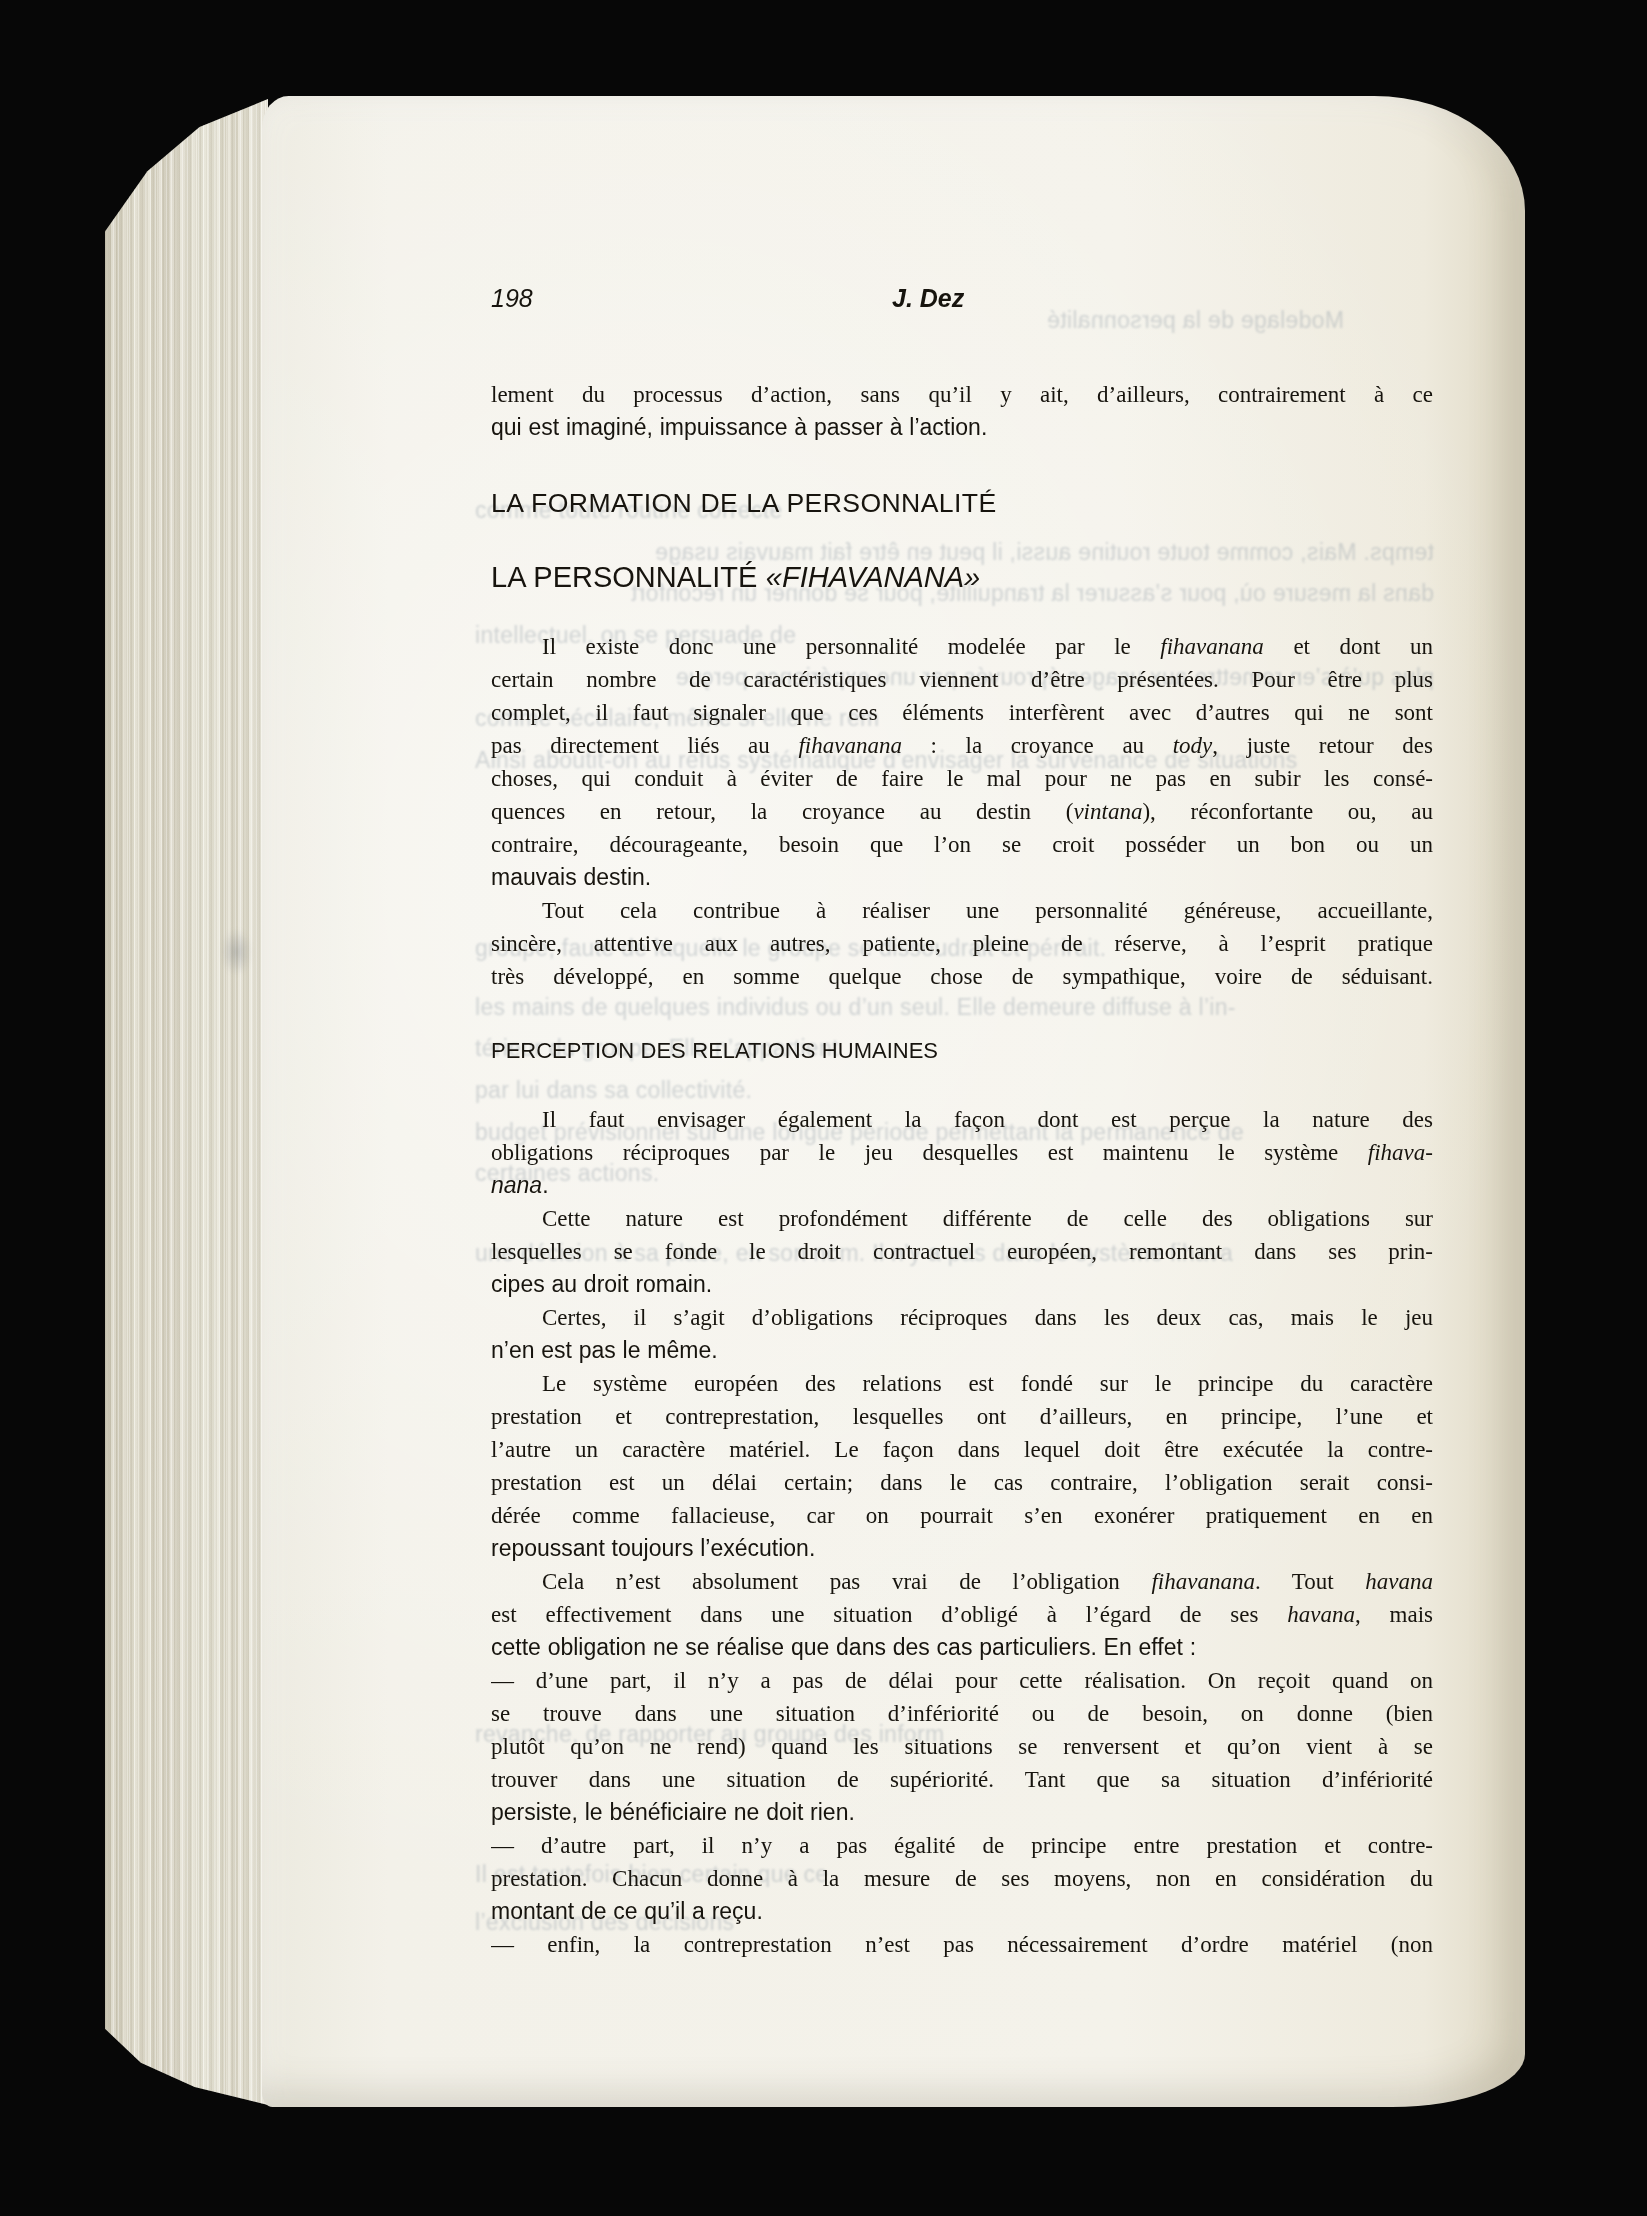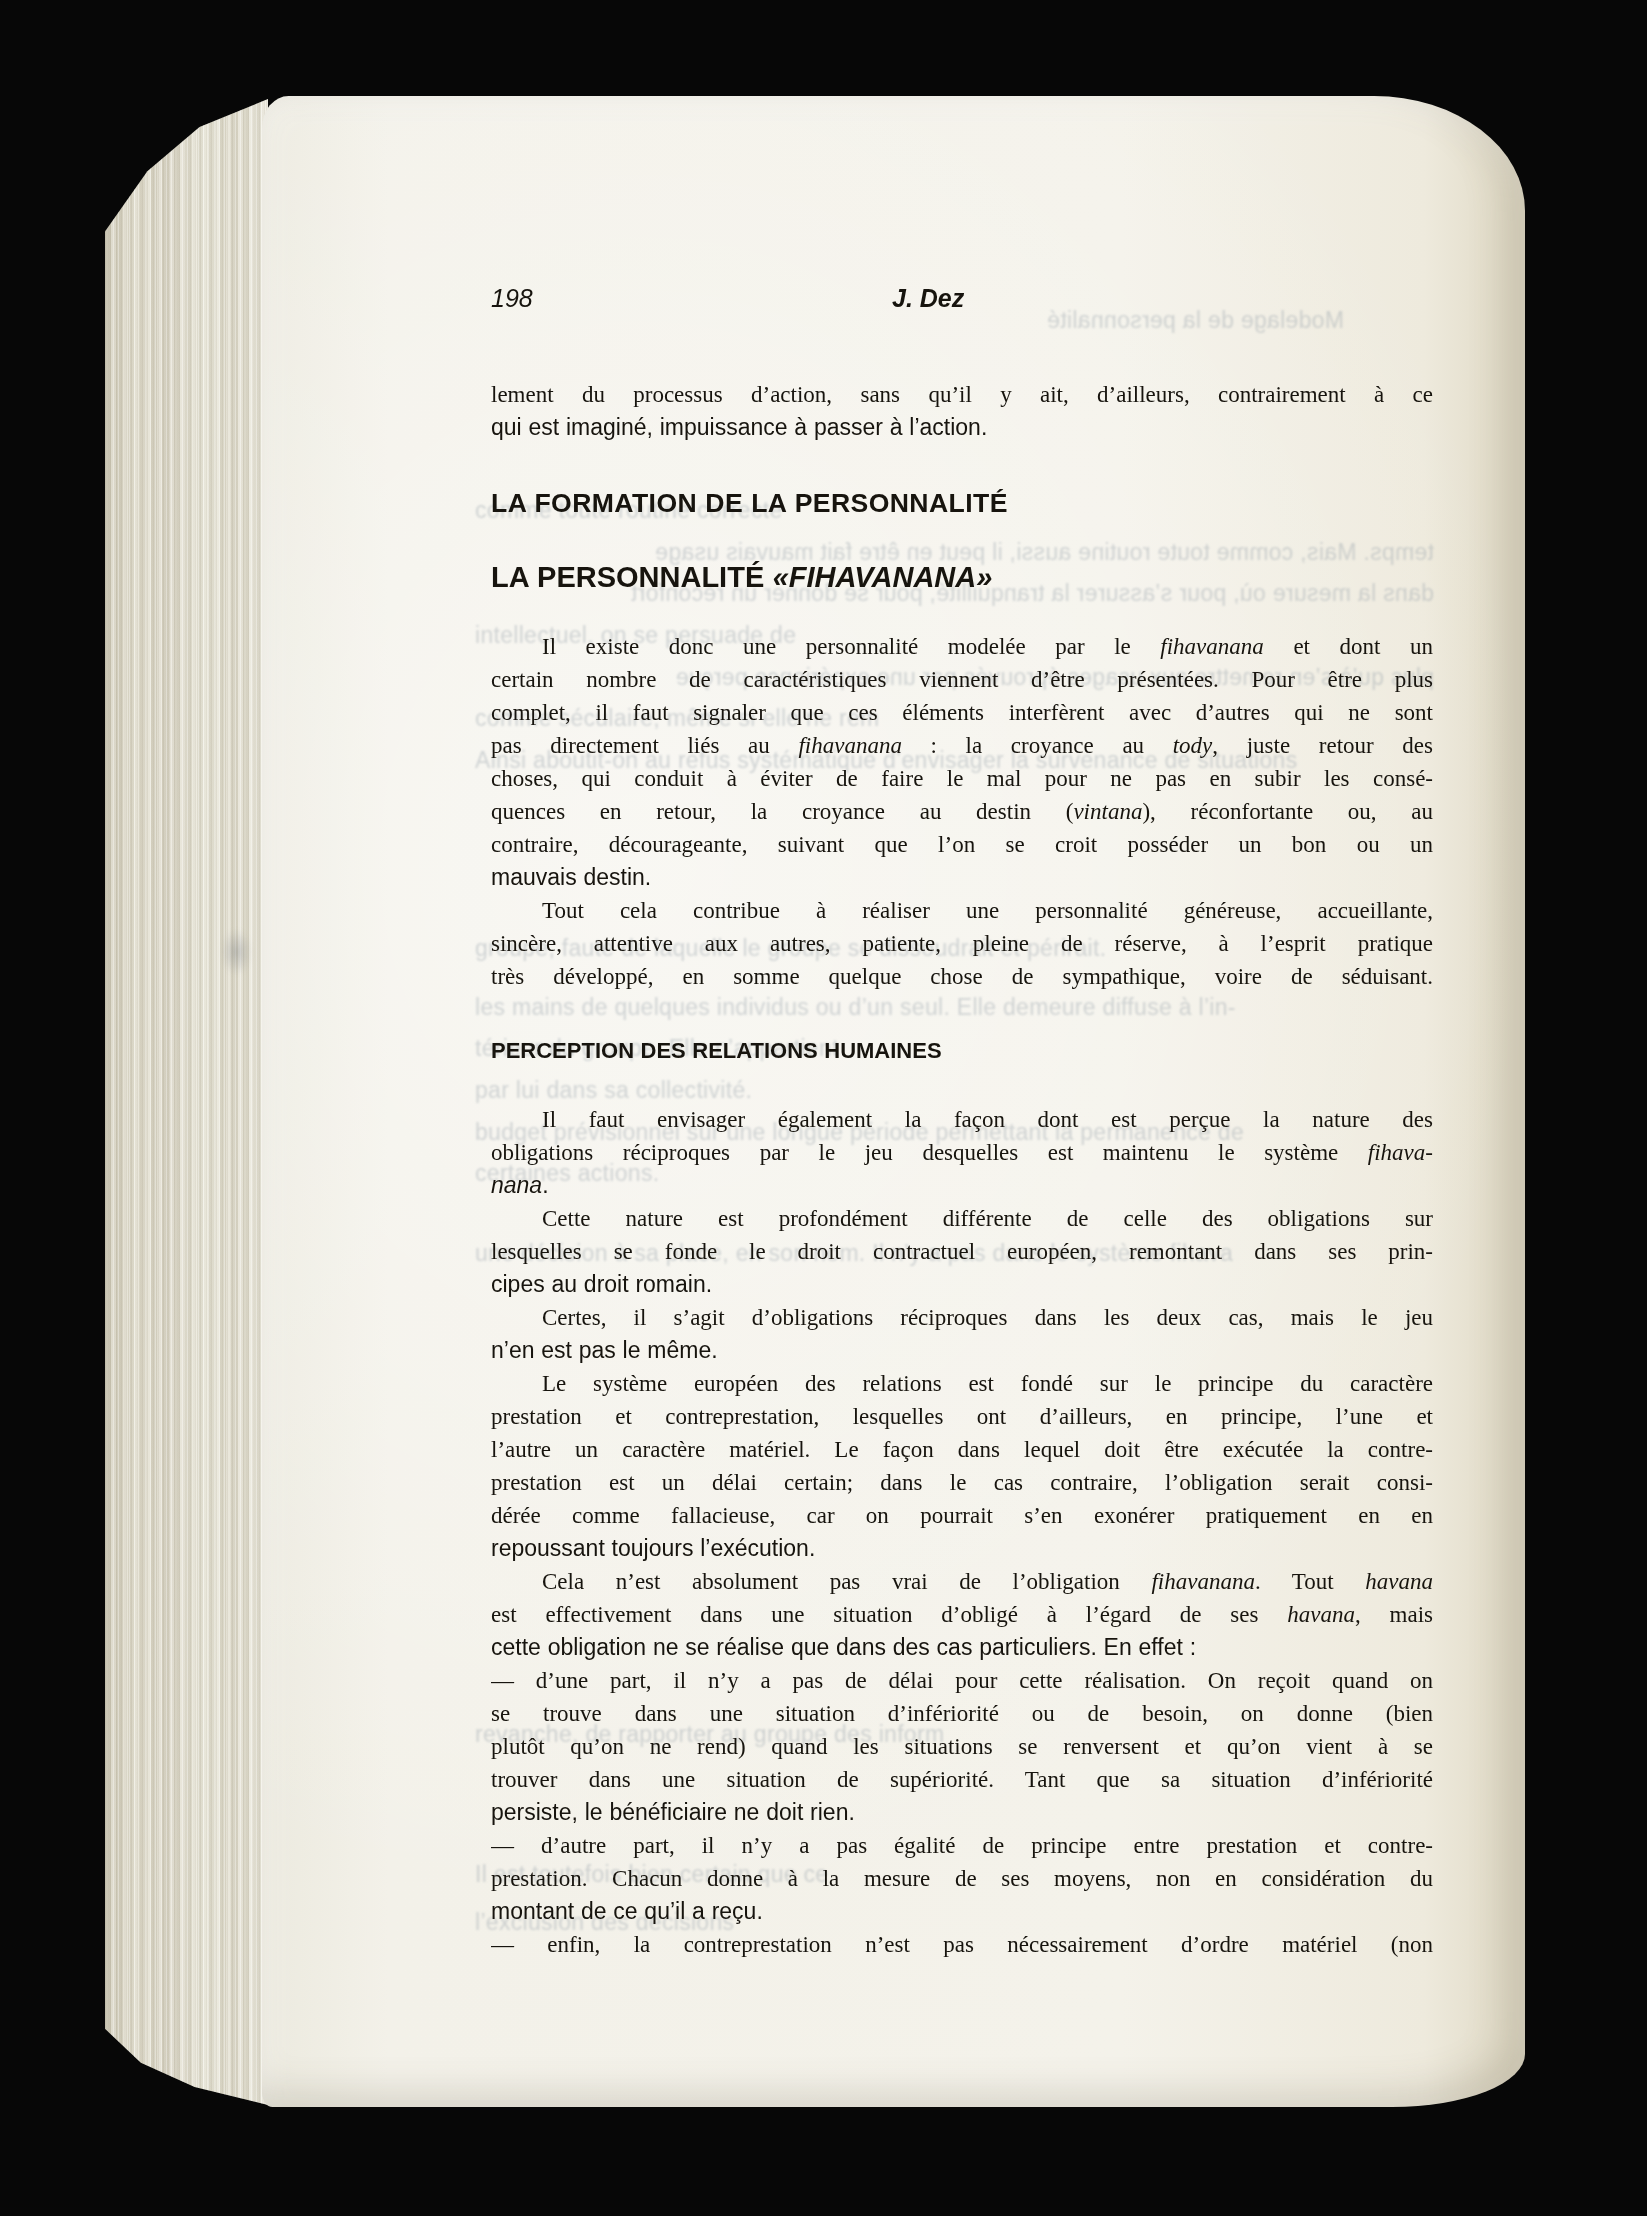--- a/index.html
+++ b/index.html
@@ -68,21 +68,21 @@
 
   .body-text{
     position:absolute;left:229px;top:282px;width:942px;
     font-size:23px;line-height:33px;word-spacing:0.4px;
   }
   .para{margin:0;}
   .line{height:33px;overflow:hidden;text-align:justify;}
   .line.full{text-align-last:justify;font-family:Liberation Serif, serif;}
   .line.indent{padding-left:51px;}
   .it{font-style:italic;}
-  .heading{font-weight:bold;height:35px;overflow:hidden;}
+  .heading{font-weight:normal;height:35px;overflow:hidden;}
   .h1{font-size:26.6px;letter-spacing:0.4px;margin:43px 0 0 0;}
   .h2{font-size:29px;margin:39px 0 34px 0;}
   .h3{font-size:22px;margin:41px 0 34px 0;}
 </style>
 </head>
 <body>
 
 <div class="book">
 
   <div class="fore-edge"></div>
@@ -125,21 +125,21 @@
           </div>
           <div class="heading h1"><span>LA FORMATION DE LA PERSONNALITÉ</span></div>
           <div class="heading h2"><span>LA PERSONNALITÉ </span><span class="it">«FIHAVANANA»</span></div>
           <div class="para">
             <div class="line full indent"><span>Il existe donc une personnalité modelée par le </span><span class="it">fihavanana</span><span> et dont un</span></div>
             <div class="line full"><span>certain nombre de caractéristiques viennent d’être présentées. Pour être plus</span></div>
             <div class="line full"><span>complet, il faut signaler que ces éléments interfèrent avec d’autres qui ne sont</span></div>
             <div class="line full"><span>pas directement liés au </span><span class="it">fihavanana</span><span> : la croyance au </span><span class="it">tody</span><span>, juste retour des</span></div>
             <div class="line full"><span>choses, qui conduit à éviter de faire le mal pour ne pas en subir les consé-</span></div>
             <div class="line full"><span>quences en retour, la croyance au destin (</span><span class="it">vintana</span><span>), réconfortante ou, au</span></div>
-            <div class="line full"><span>contraire, décourageante, suivant que l’on se croit posséder un bon ou un</span></div>
+            <div class="line full"><span>contraire, décourageante, besoin que l’on se croit posséder un bon ou un</span></div>
             <div class="line"><span>mauvais destin.</span></div>
           </div>
           <div class="para">
             <div class="line full indent"><span>Tout cela contribue à réaliser une personnalité généreuse, accueillante,</span></div>
             <div class="line full"><span>sincère, attentive aux autres, patiente, pleine de réserve, à l’esprit pratique</span></div>
             <div class="line full"><span>très développé, en somme quelque chose de sympathique, voire de séduisant.</span></div>
           </div>
           <div class="heading h3"><span>PERCEPTION DES RELATIONS HUMAINES</span></div>
           <div class="para">
             <div class="line full indent"><span>Il faut envisager également la façon dont est perçue la nature des</span></div>

